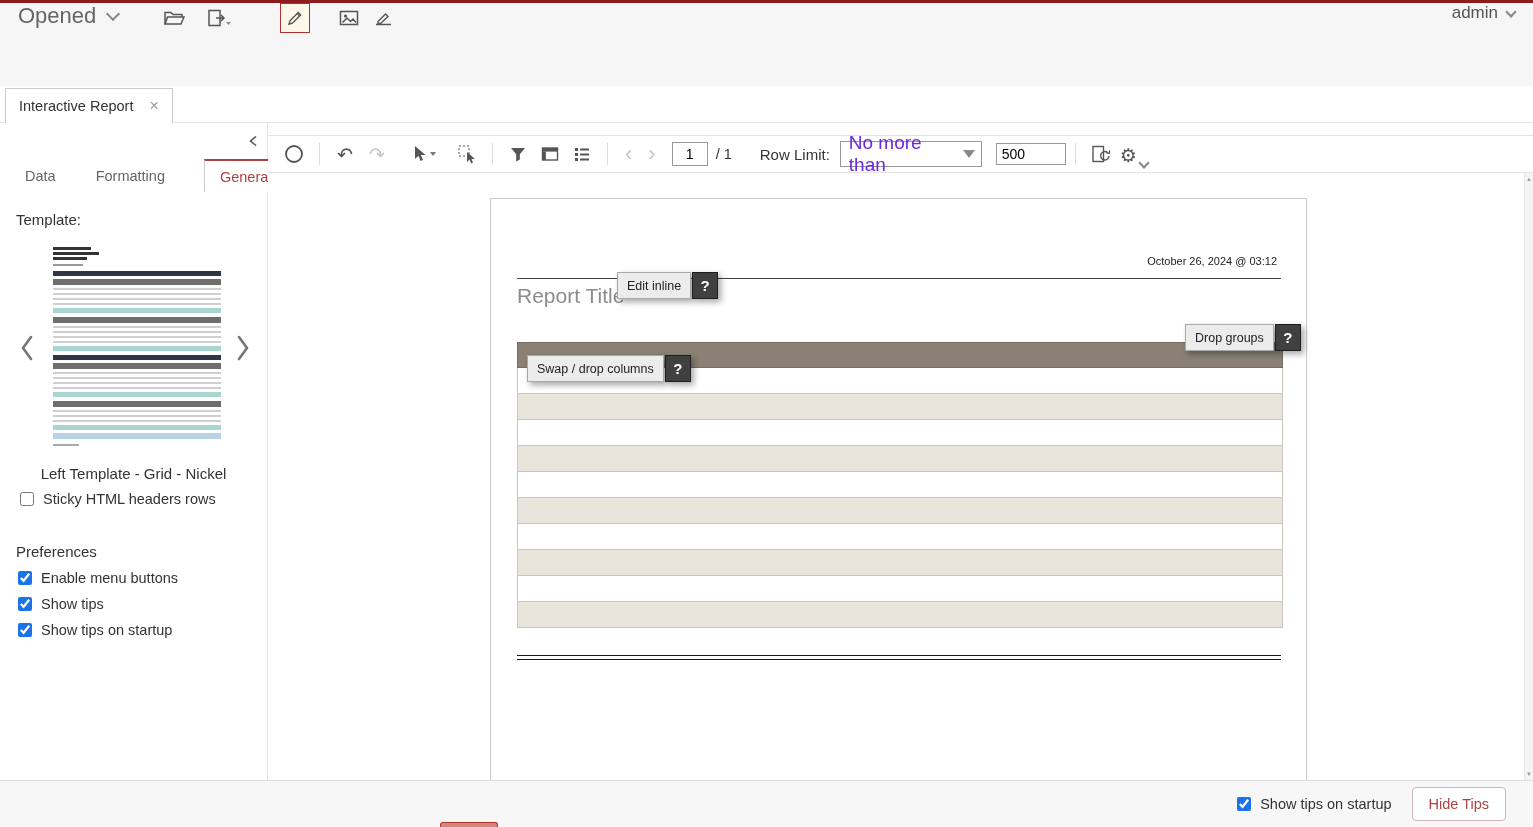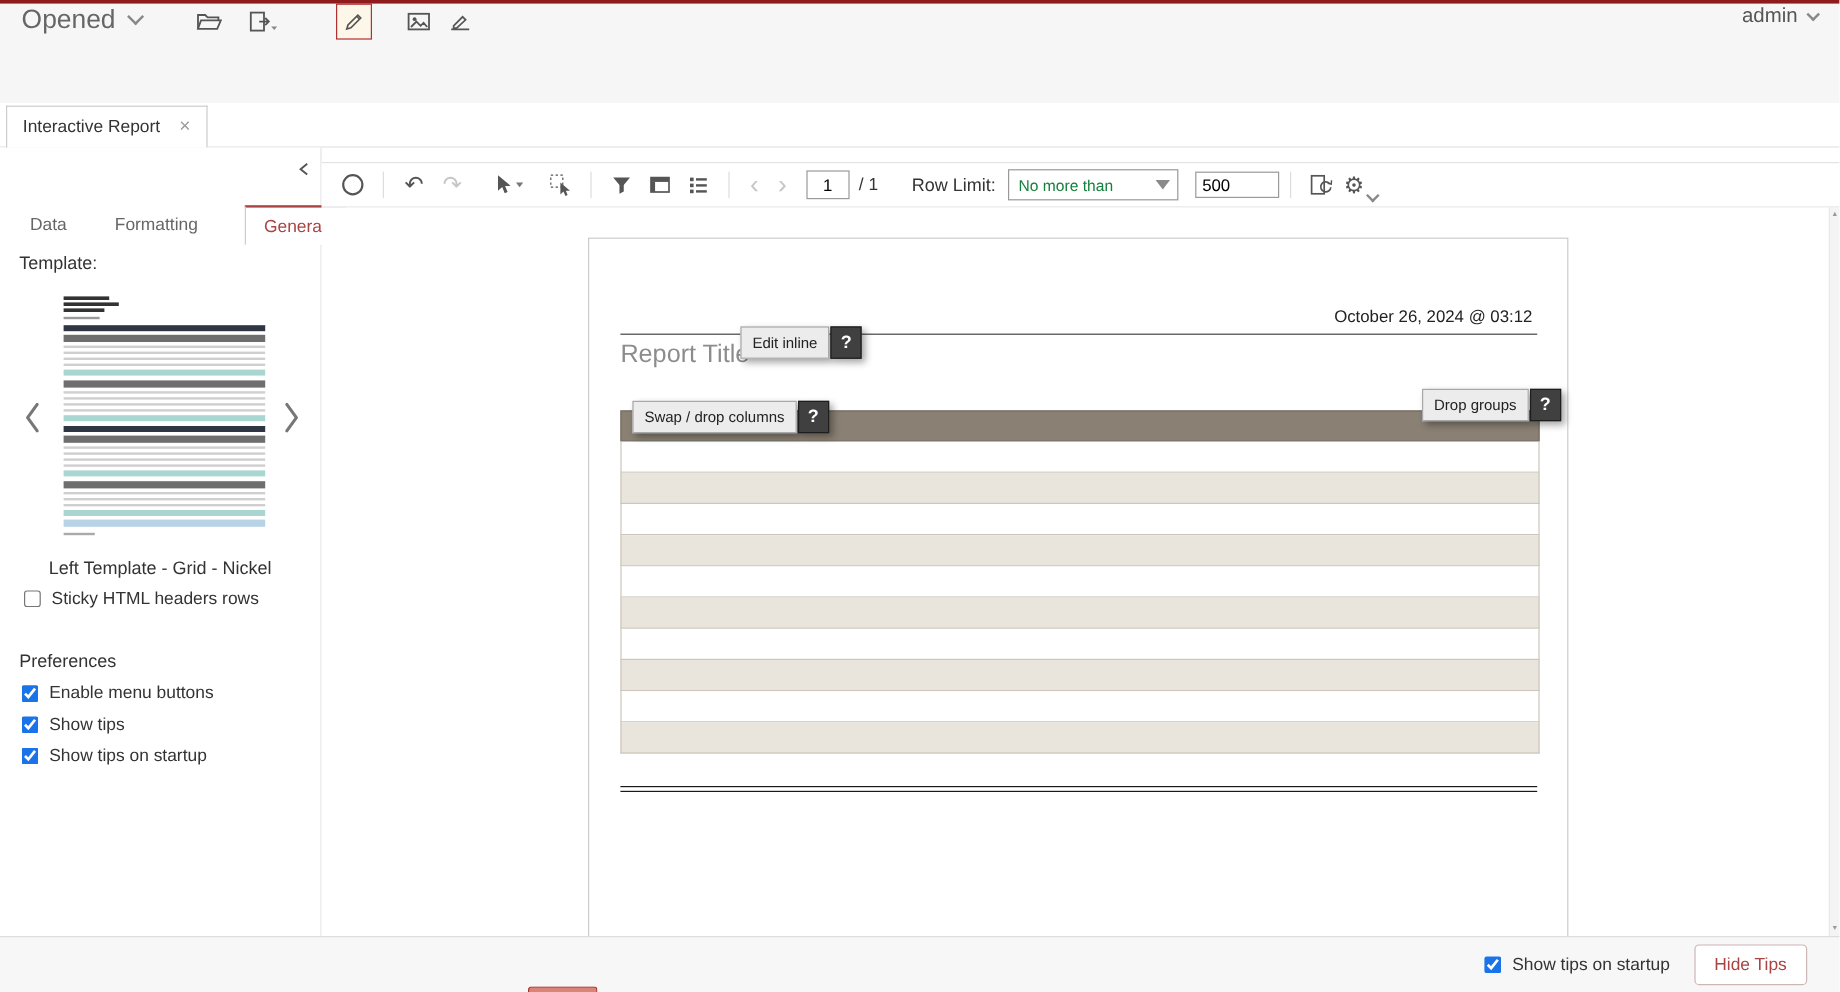--- a/index.html
+++ b/index.html
@@ -25,21 +25,21 @@
   
   .tabstrip{position:absolute;top:86px;left:0;width:100%;height:37px;background:#fff;border-bottom:1px solid #e3e3e3;box-sizing:border-box;}
   .doc-tab{position:absolute;left:5px;top:2px;height:35px;box-sizing:border-box;border:1px solid #ccc;border-bottom:none;
            background:#fff;display:flex;align-items:center;gap:16px;padding:0 13px;font-size:14.5px;color:#333;cursor:pointer;}
   .tab-close{color:#999;font-size:16px;line-height:1;cursor:pointer;}
 
   
   .sidebar{position:absolute;left:0;top:123px;width:268px;height:657px;background:#fff;
            border-right:1px solid #e3e3e3;box-sizing:border-box;}
   .collapse{position:absolute;top:12px;right:9px;cursor:pointer;}
-  .side-tabs{position:absolute;top:48px;left:0;width:100%;height:33px;display:flex;align-items:stretch;}
+  .side-tabs{position:absolute;top:36px;left:0;width:100%;height:33px;display:flex;align-items:stretch;}
   .side-tab{display:flex;align-items:center;justify-content:center;font-size:14.5px;color:#666;
             padding:0 15px;margin-left:10px;cursor:pointer;box-sizing:border-box;}
   .side-tab.active{color:#a94442;border:1px solid #ccc;border-top:2px solid #a94442;border-bottom:none;
                    background:#fff;margin-left:24px;}
   .side-body{position:absolute;top:82px;left:0;width:100%;}
   .tmpl-label{font-size:15px;margin:6px 0 12px 16px;}
   .carousel{position:relative;height:216px;}
   .car-arrow{position:absolute;top:50%;transform:translateY(-50%);width:22px;height:30px;
              display:flex;align-items:center;justify-content:center;cursor:pointer;}
   .car-arrow.left{left:16px;} .car-arrow.right{right:13px;}
@@ -60,39 +60,39 @@
                   display:flex;align-items:center;padding-left:10px;}
   .ticon{display:flex;align-items:center;justify-content:center;min-width:26px;height:26px;margin:0 3px;color:#555;cursor:pointer;}
   .glyph{font-size:19px;line-height:1;}
   .disabled{color:#c6c6c6;}
   .tsep{width:1px;height:22px;background:#ddd;margin:0 9px;}
   .nav{font-size:22px;margin:0 8px;line-height:1;cursor:pointer;}
   .page-input{width:30px;height:20px;border:1px solid #999;font-size:14px;text-align:center;margin-left:8px;font-family:inherit;}
   .page-total{font-size:14.5px;margin:0 6px 0 8px;color:#333;}
   .rl-label{font-size:15px;margin-left:22px;color:#333;}
   .combo{width:126px;height:24px;border:1px solid #999;display:flex;align-items:center;justify-content:space-between;
-         padding:0 6px 0 8px;font-size:13px;margin-left:10px;cursor:pointer;background:#fff;color:#15803d;}
+         padding:0 6px 0 8px;font-size:19px;margin-left:10px;cursor:pointer;background:#fff;color:#6d28d9;}
   .tri{width:0;height:0;border-left:6px solid transparent;border-right:6px solid transparent;border-top:8px solid #8a8a8a;}
   .rl-input{width:58px;height:20px;border:1px solid #999;font-size:14px;padding:0 5px;margin-left:14px;font-family:inherit;}
   .gear{font-size:19px;display:flex;align-items:flex-end;gap:3px;}
 
   
   .canvas{position:absolute;left:268px;top:173px;width:1256px;height:607px;background:#fff;overflow:hidden;}
   .page{position:absolute;left:222px;top:25px;width:817px;height:660px;border:1px solid #ccc;background:#fff;box-sizing:border-box;}
-  .timestamp{position:absolute;top:56px;right:29px;font-size:14px;color:#222;text-align:right;}
+  .timestamp{position:absolute;top:56px;right:29px;font-size:11px;color:#222;text-align:right;}
   .title-rule{position:absolute;top:79px;left:26px;right:25px;border-top:1px solid #444;}
   .report-title{position:absolute;top:85px;left:26px;font-size:21px;color:#8c8c8c;}
   .tip{position:absolute;display:flex;align-items:center;filter:drop-shadow(3px 3px 3px rgba(0,0,0,0.35));z-index:4;}
   .tip-label{height:27px;display:flex;align-items:center;background:#ececec;border:1px solid #a8a8a8;
              padding:2px 9px;font-size:12.5px;color:#222;box-sizing:border-box;white-space:nowrap;}
   .tip-q{width:26px;height:27px;margin-left:1px;background:#404040;border:1px solid #1e1e1e;color:#fff;
          display:flex;align-items:center;justify-content:center;font-size:15px;font-weight:bold;box-sizing:border-box;cursor:pointer;}
   .tip.edit-inline{left:126px;top:73px;}
   .tip.drop-groups{left:694px;top:125px;}
-  .tip.swap-cols{left:36px;top:135px;}
+  .tip.swap-cols{left:36px;top:156px;}
   .rtable{position:absolute;left:26px;top:143px;width:766px;}
   .thead{height:26px;background:#8a8174;border:1px solid #766e63;box-sizing:border-box;}
   .trow{height:26px;background:#fff;border:1px solid #ccc7bd;border-top:none;box-sizing:border-box;}
   .trow.alt{background:#e9e5dc;}
   .double-rule{position:absolute;left:26px;right:25px;top:456px;height:3px;
                border-top:1px solid #1a1a1a;border-bottom:1px solid #1a1a1a;}
 
   
   .vscroll{position:absolute;right:0;top:173px;width:9px;height:607px;background:#f4f4f4;border-left:1px solid #e8e8e8;
            display:flex;flex-direction:column;justify-content:space-between;align-items:center;box-sizing:border-box;padding:3px 0;cursor:pointer;}

